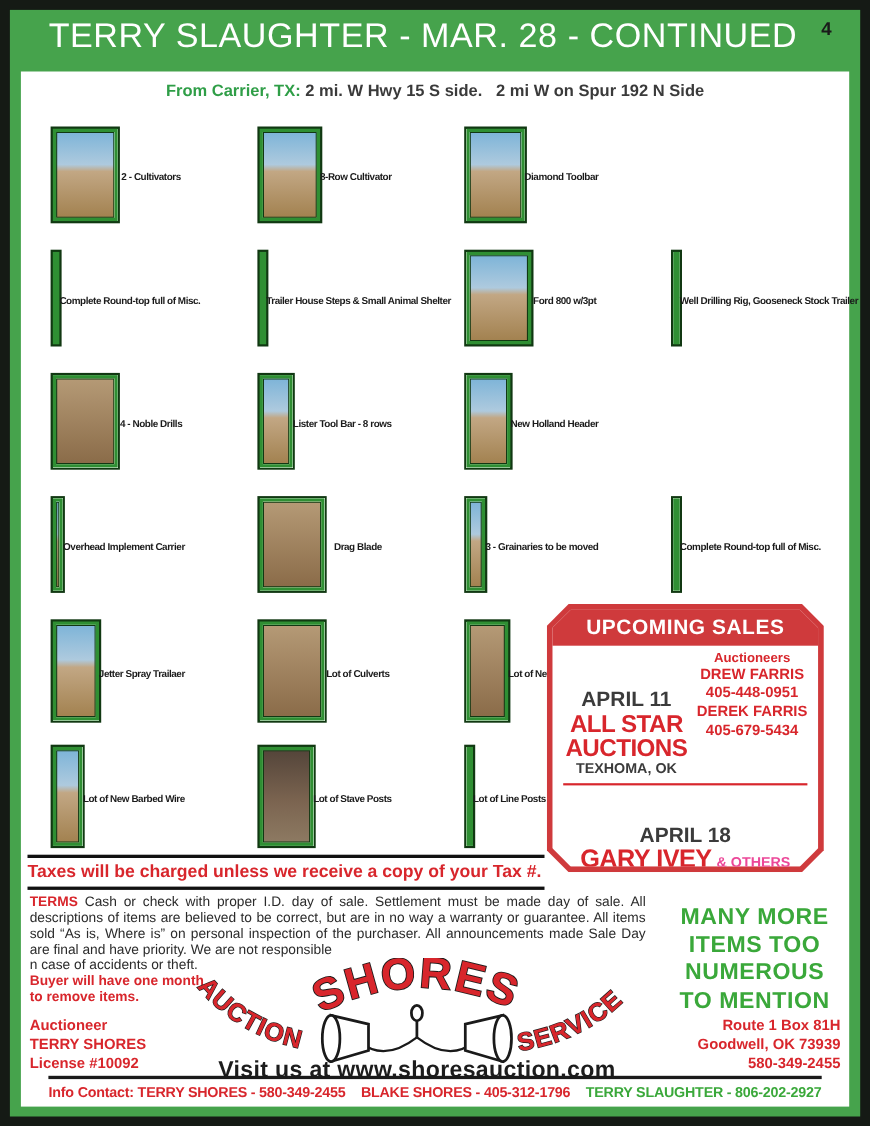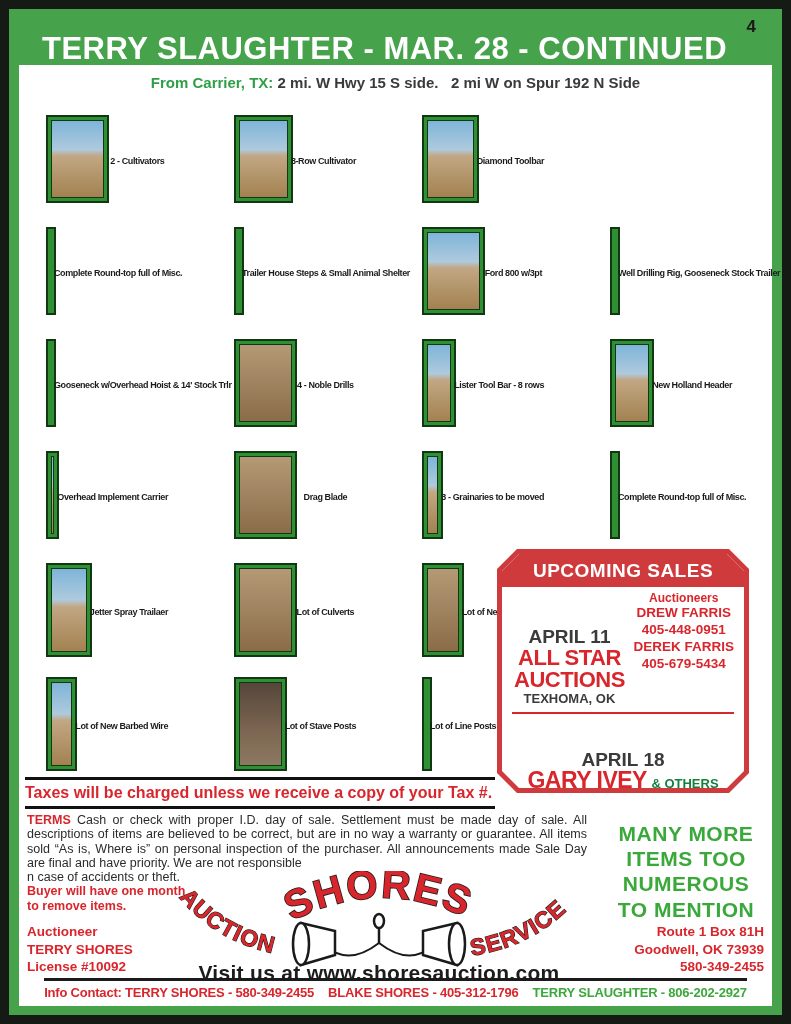--- a/index.html
+++ b/index.html
@@ -3,22 +3,22 @@
 <meta charset="utf-8">
 <style>
   html,body{margin:0;padding:0;background:#2b2b2b;}
   *{box-sizing:border-box;}
   body{font-family:"Liberation Sans",sans-serif;}
 
   .page{position:relative;width:791px;height:1024px;background:#151a15;overflow:hidden;margin:0 auto;}
   .green-frame{position:absolute;left:9px;top:9px;right:9px;bottom:9px;background:#46a34c;}
 
   .title-band{position:relative;height:55px;}
-  .page-title{position:absolute;left:0;right:46px;top:22px;text-align:center;
-    color:#ffffff;font-size:31px;font-weight:bold;letter-spacing:0.5px;white-space:nowrap;padding-left:24px;}
+  .page-title{position:absolute;left:0;right:46px;top:6px;text-align:center;
+    color:#ffffff;font-size:31px;font-weight:normal;letter-spacing:0.5px;white-space:nowrap;padding-left:24px;}
   .page-number{position:absolute;right:26px;top:8px;color:#1a1a1a;font-size:17px;font-weight:bold;}
 
   .content{position:absolute;left:10px;right:10px;top:56px;bottom:9px;background:#ffffff;}
 
   .location-line{position:absolute;top:9px;left:0;right:0;text-align:center;font-size:15px;font-weight:bold;white-space:pre;}
   .loc-prefix{color:#2f9e47;}
   .loc-directions{color:#3a3a3a;}
 
   .row{position:absolute;left:10px;display:flex;gap:9px;}
   .r1{top:36px;}.r2{top:148px;}.r3{top:260px;}.r4{top:372px;}.r5{top:484px;}.r6{top:598px;}
@@ -44,21 +44,21 @@
   .sale1{display:flex;justify-content:space-between;padding:4px 10px 2px 12px;}
   .sale1-left{text-align:center;}
   .sale1-right{text-align:center;}
   .sale-date{color:#3b3b3b;font-size:19px;font-weight:bold;line-height:1.05;margin-top:36px;}
   .sale-name-big{color:#d8262c;font-size:22px;font-weight:bold;line-height:1.0;letter-spacing:-0.5px;}
   .sale-loc{color:#3b3b3b;font-size:13px;font-weight:bold;line-height:1.2;}
   .auct-label{color:#d8262c;font-size:12px;font-weight:bold;line-height:1.2;}
   .auct-name{color:#d8262c;font-size:13.5px;font-weight:bold;line-height:1.25;}
   .sales-sep{border:none;border-top:2px solid #d8262c;margin:3px 10px;}
   .sale2-name{color:#d8262c;font-size:23px;font-weight:bold;line-height:1.0;letter-spacing:-0.5px;}
-  .sale-others{color:#15803d;font-size:13px;font-weight:bold;}
+  .sale-others{color:#ec4899;font-size:13px;font-weight:bold;}
   .sale2-loc{color:#3b3b3b;font-size:15px;font-weight:bold;line-height:1.15;}
   .sale3-name{color:#d8262c;font-size:17px;font-weight:bold;letter-spacing:-0.3px;}
 
   .tax-banner{position:absolute;top:712px;left:6px;width:470px;
     border-top:3px solid #111;border-bottom:3px solid #111;padding:4px 0;
     color:#d8262c;font-size:16px;font-weight:bold;}
 
   .terms{position:absolute;top:748px;left:8px;width:560px;color:#2b2b2b;
     font-size:12.5px;line-height:1.14;}
   .terms p{margin:0;text-align:justify;}
@@ -130,24 +130,20 @@
             <figcaption>Ford 800 w/3pt</figcaption>
           </figure>
         <figure class="cell">
             <div class="photo v-sky"></div>
             <figcaption>Well Drilling Rig, Gooseneck Stock Trailer</figcaption>
           </figure>
 
       </div>
 
       <div class="row r3">
-        <figure class="cell">
-            <div class="photo v-sky"></div>
-            <figcaption>Gooseneck w/Overhead Hoist &amp; 14' Stock Trlr</figcaption>
-          </figure>
         <figure class="cell">
             <div class="photo v-dirt"></div>
             <figcaption>4 - Noble Drills</figcaption>
           </figure>
         <figure class="cell">
             <div class="photo v-sky"></div>
             <figcaption>Lister Tool Bar - 8 rows</figcaption>
           </figure>
         <figure class="cell">
             <div class="photo v-sky"></div>

